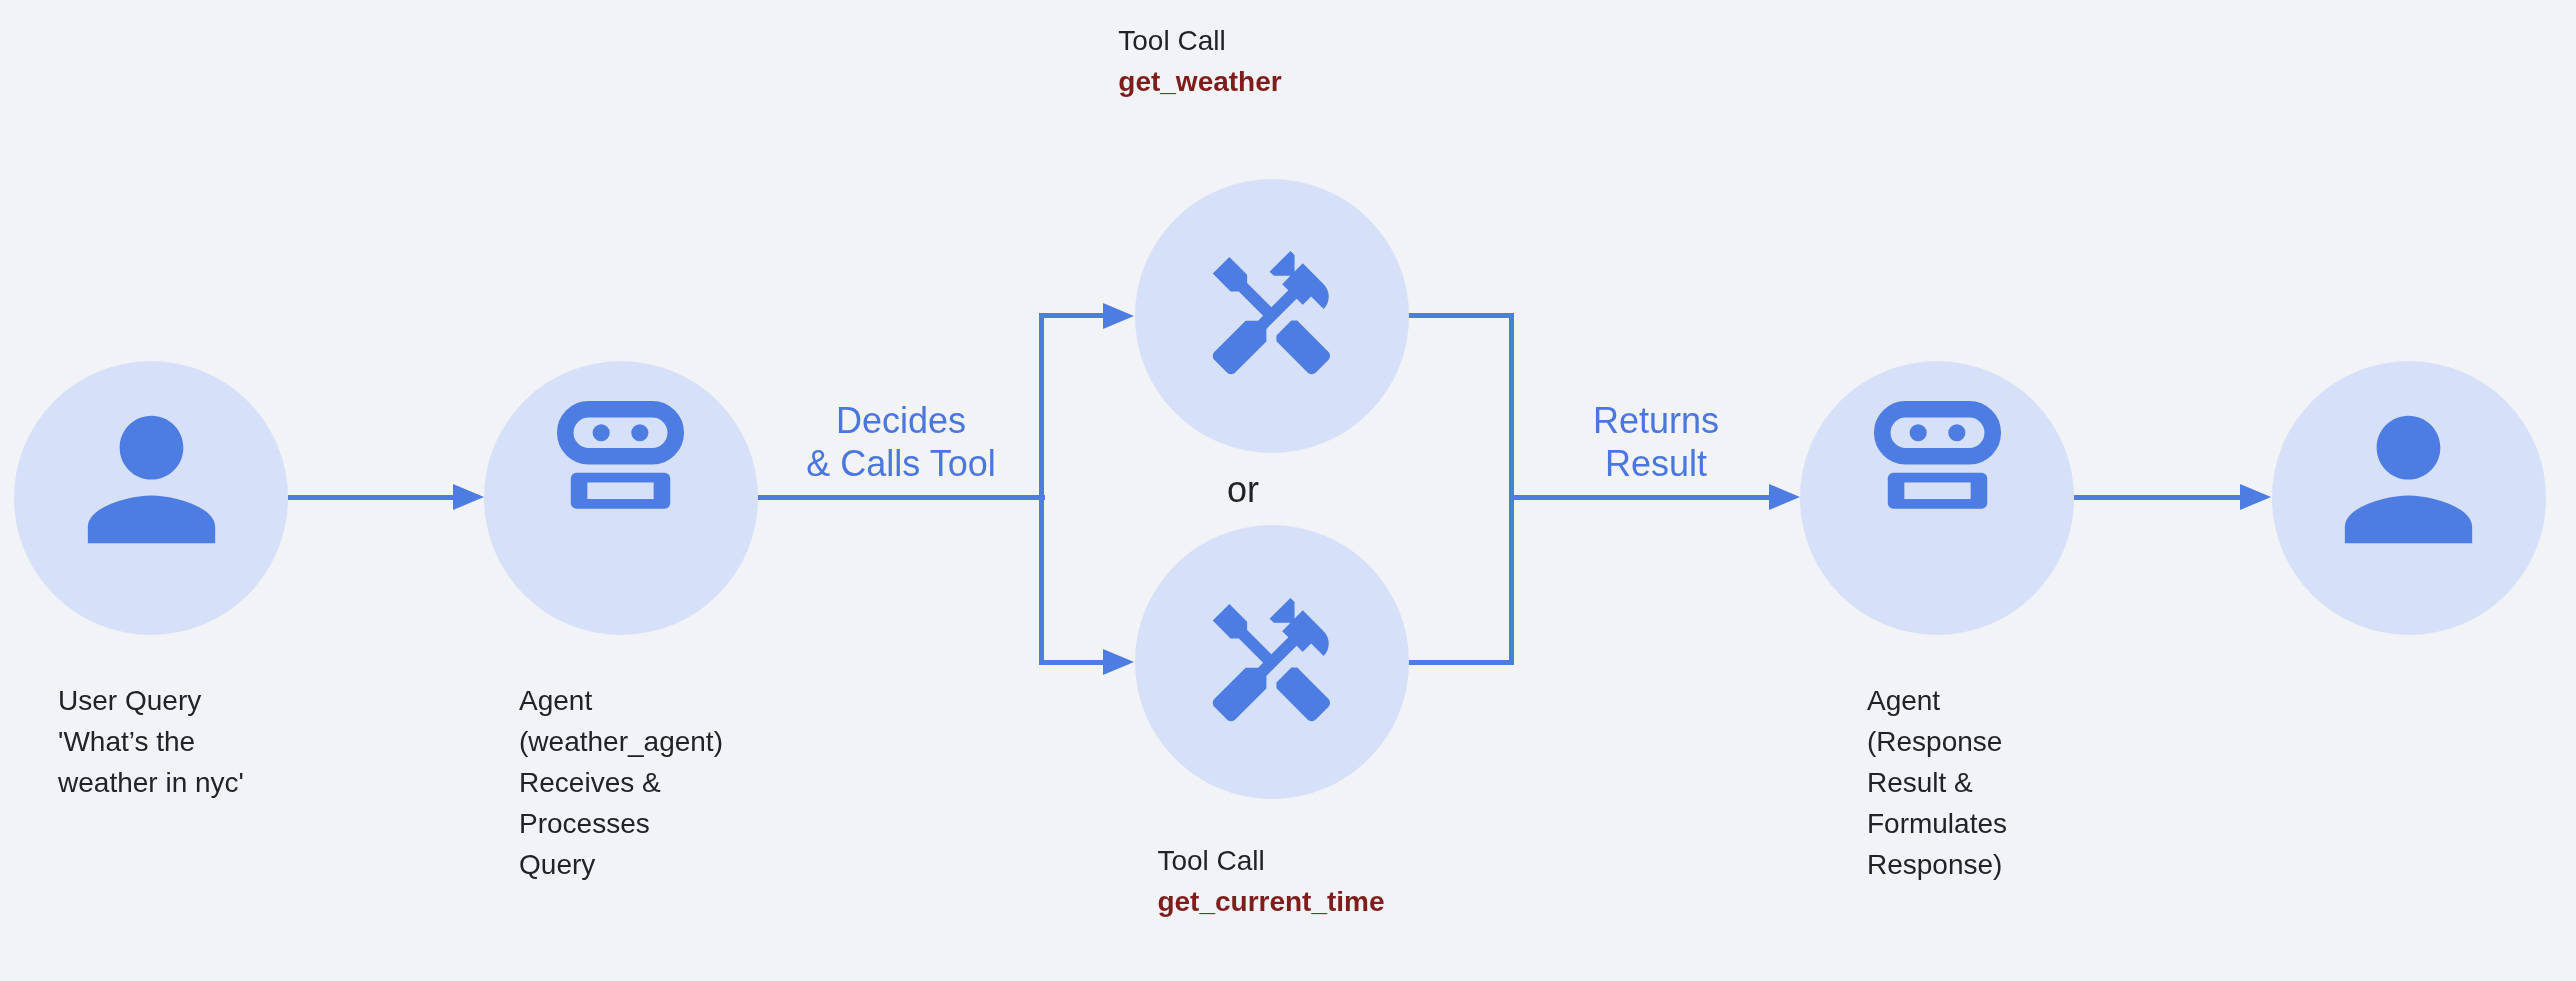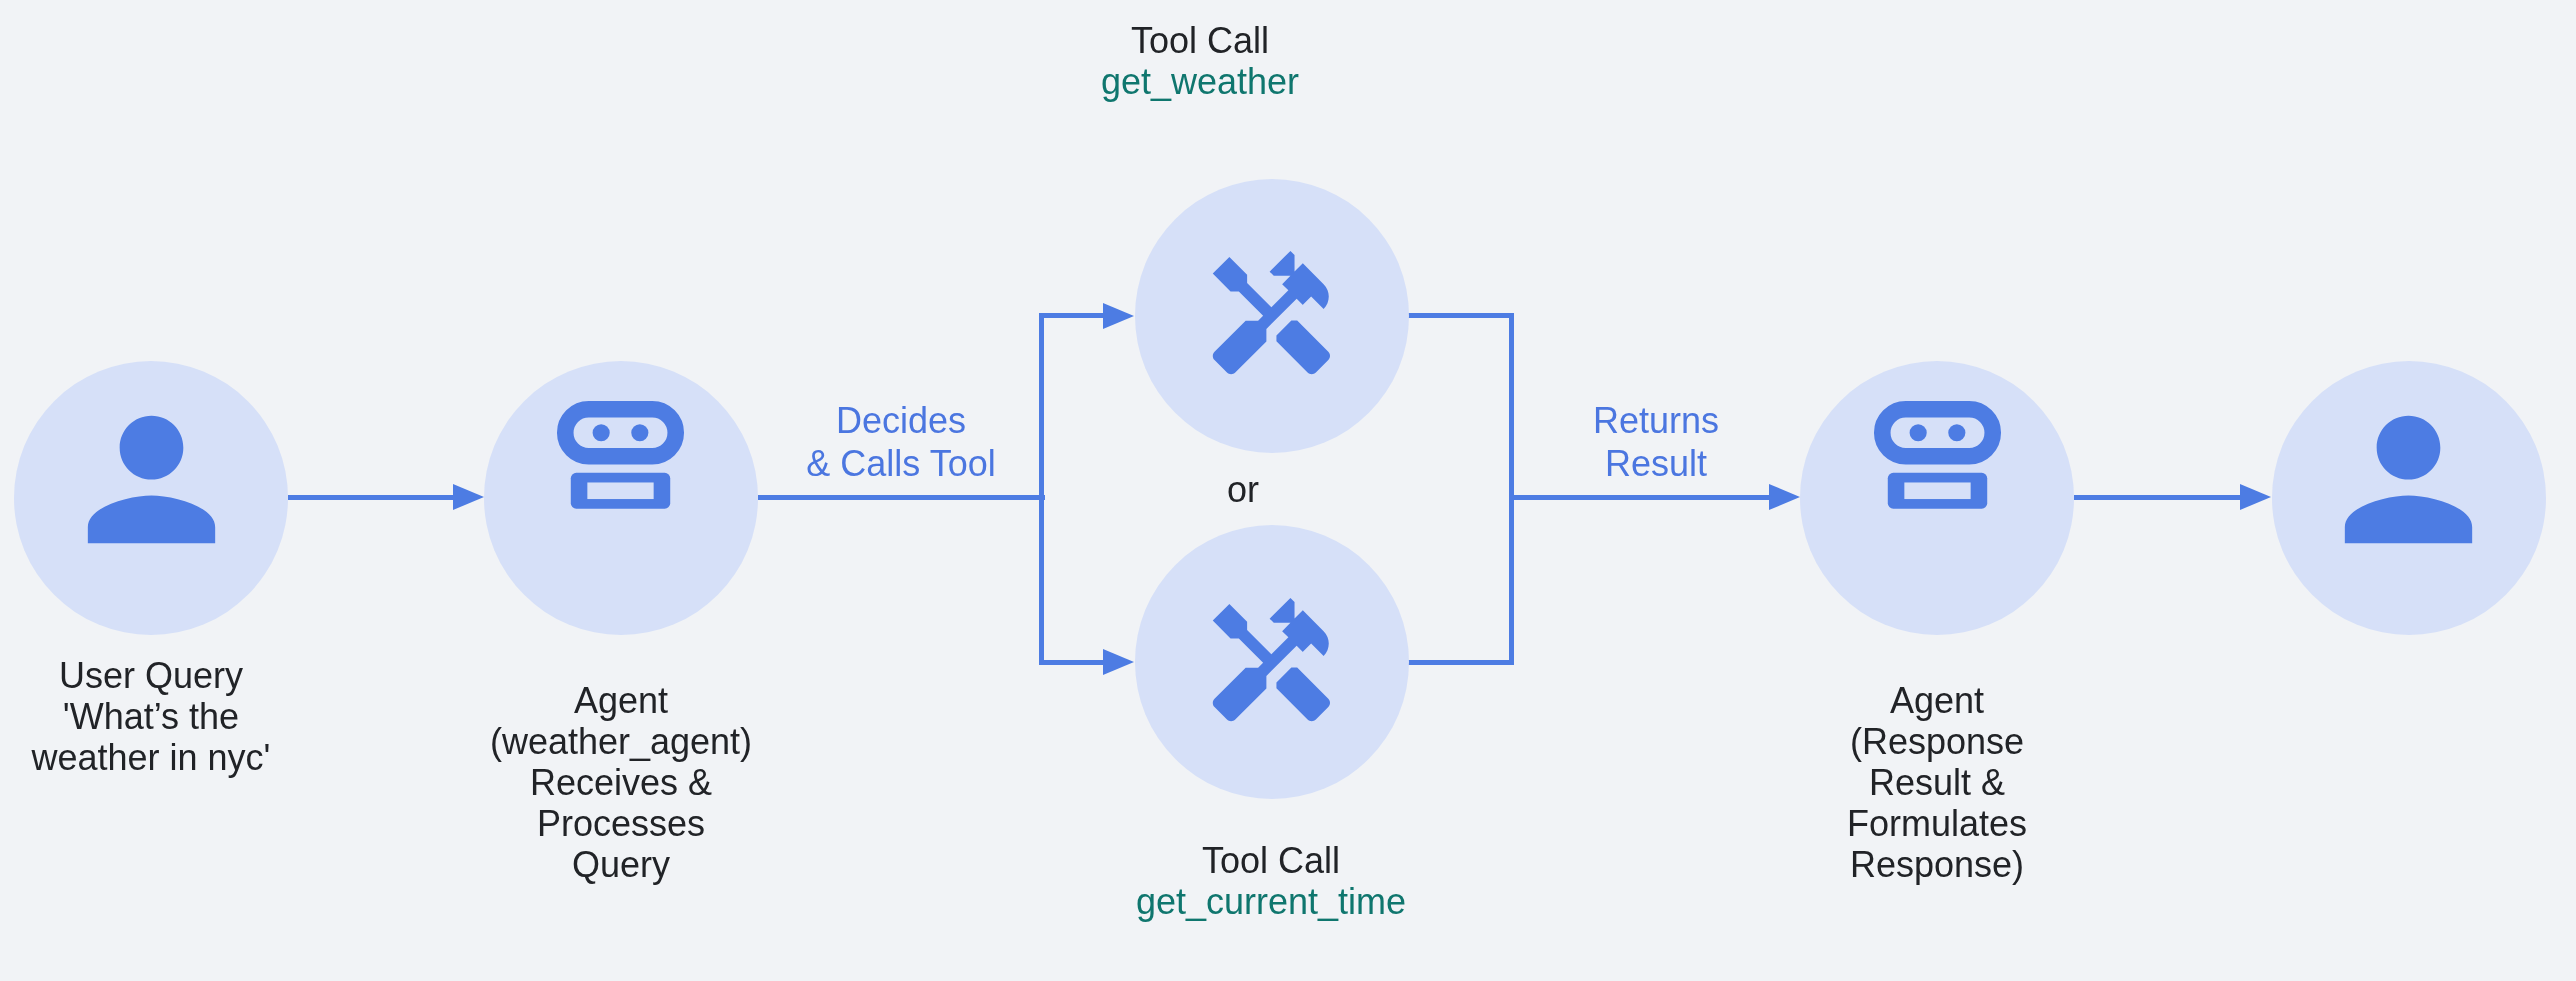--- a/index.html
+++ b/index.html
@@ -26,28 +26,27 @@
   .arrowhead {
     position: absolute;
     width: 0; height: 0;
     border-top: 13.3px solid transparent;
     border-bottom: 13.3px solid transparent;
     border-left: 31.5px solid #4d7ce3;
   }
   .label {
     position: absolute;
     transform: translateX(-50%);
-    text-align: center;
-    font-size: 36px;
+    font-size: 28px;
     line-height: 41px;
     white-space: nowrap;
     color: #212327;
   }
   .label .line { display: block; }
-  .label .link { color: #0f766e; }
+  .label .link { color: #7f1d1d; font-weight: bold; }
   .edge-label {
     position: absolute;
     transform: translateX(-50%);
     text-align: center;
     font-size: 36px;
     line-height: 43px;
     font-weight: normal;
     color: #4b76e0;
     white-space: nowrap;
   }
@@ -137,21 +136,21 @@
     <span class="line" style="display:block">&amp; Calls Tool</span>
   </div>
 
   <div class="or-label" style="left:1243px; top:469px;text-align:right;">or</div>
 
   <div class="edge-label" style="left:1656px; top:399px;">
     <span class="line">Returns</span>
     <span class="line" style="display:block">Result</span>
   </div>
 
-  <div class="label" style="left:151px; top:655px;">
+  <div class="label" style="left:151px; top:680px;">
     <span class="line">User Query</span>
     <span class="line">'What’s the</span>
     <span class="line">weather in nyc'</span>
   </div>
 
   <div class="label" style="left:621px; top:680px;">
     <span class="line">Agent</span>
     <span class="line">(weather_agent)</span>
     <span class="line">Receives &amp;</span>
     <span class="line">Processes</span>

